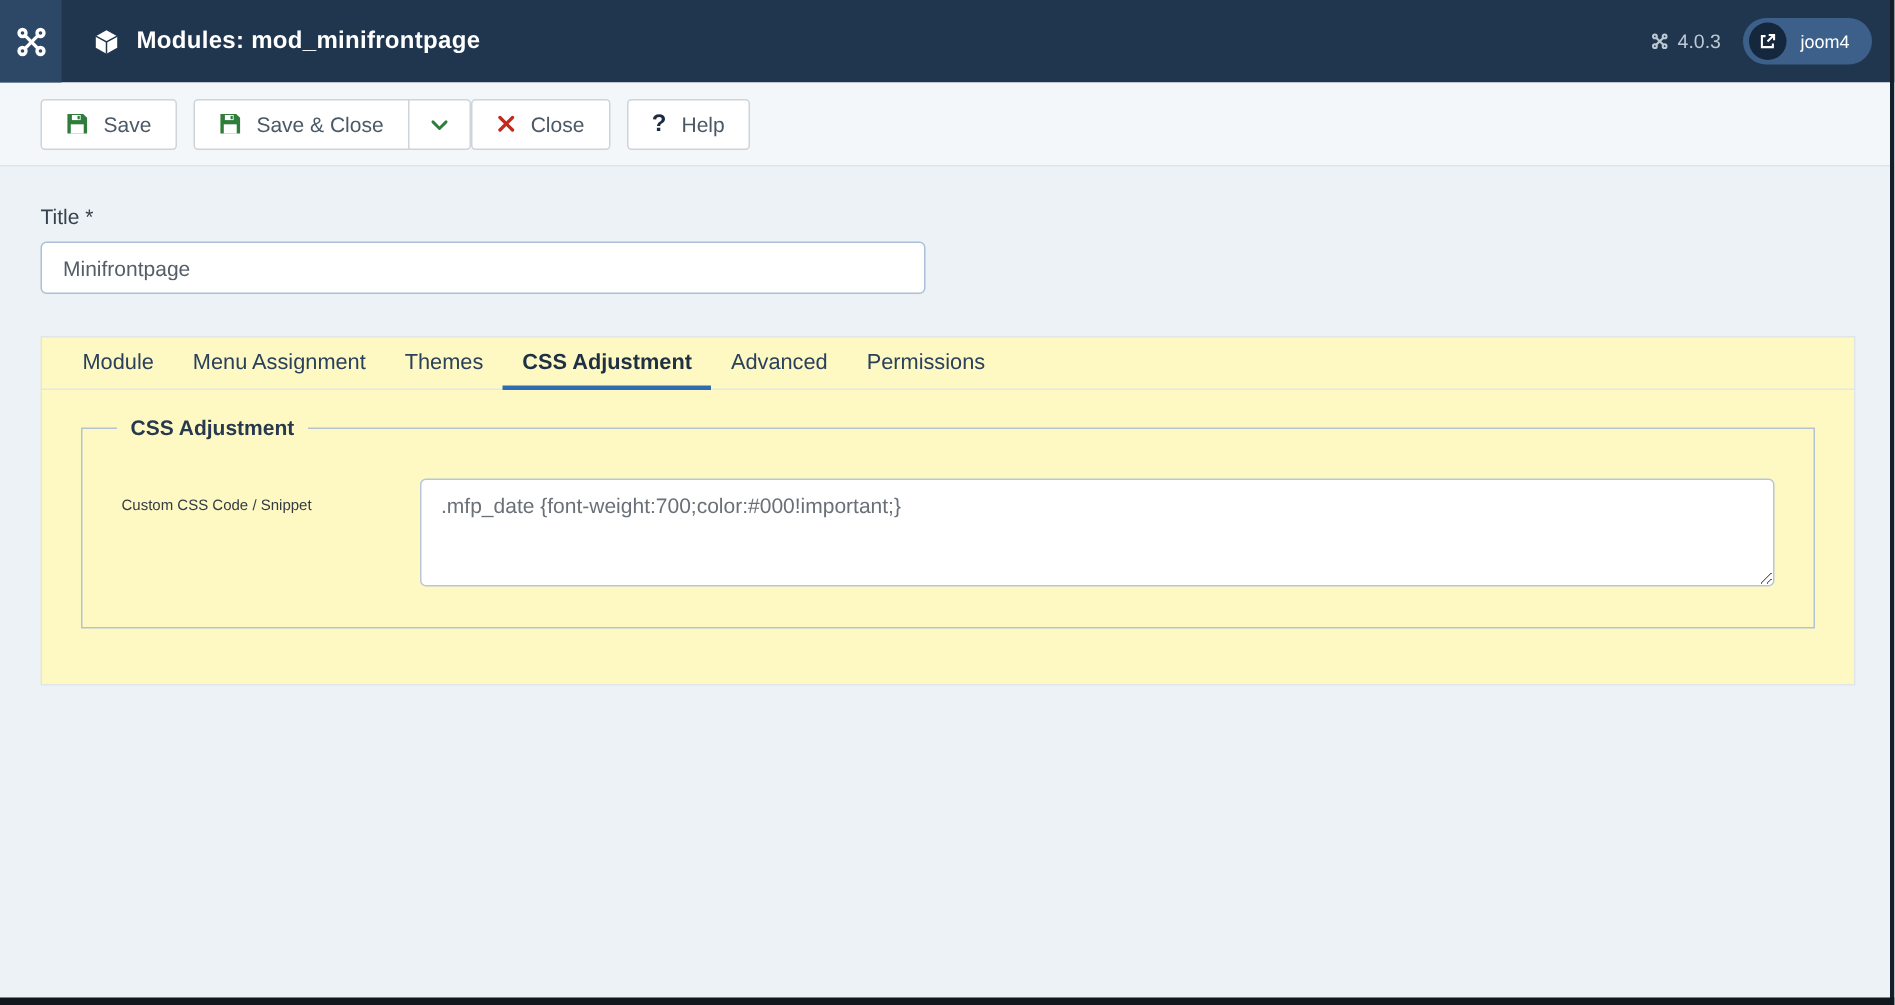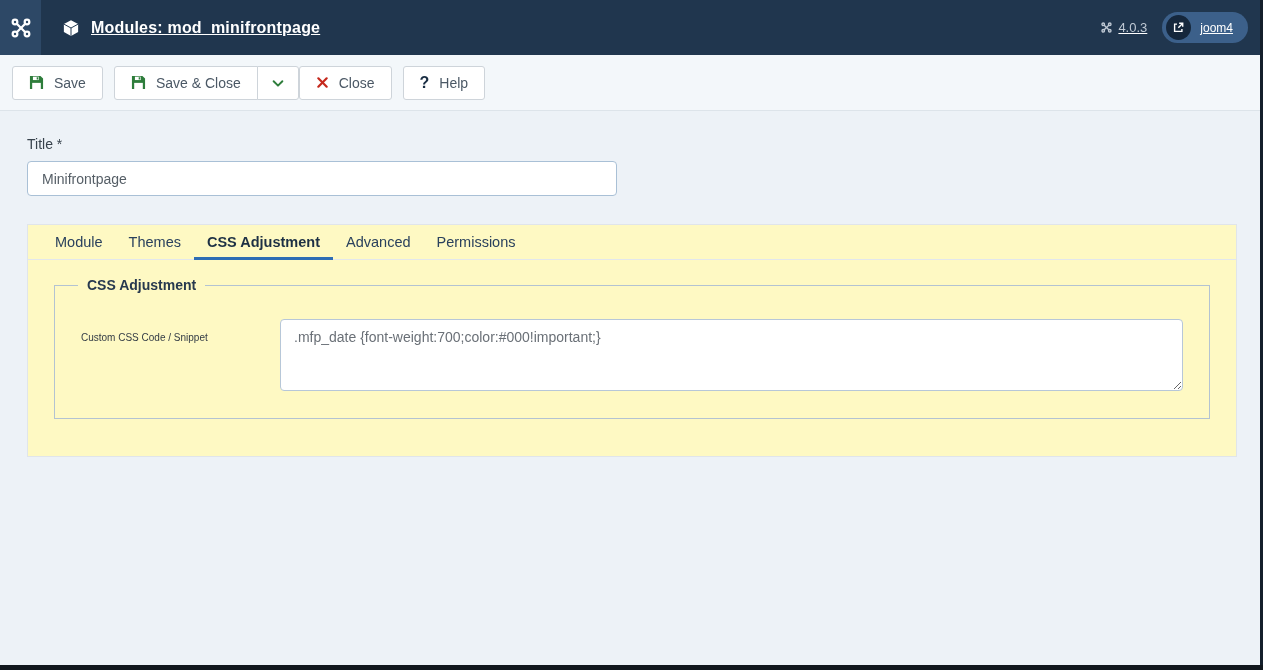--- a/index.html
+++ b/index.html
@@ -6,30 +6,30 @@
   html,body { margin:0; padding:0; }
   body {
     width:1263px; height:670px;
     background:#edf2f7;
     font-family:"Liberation Sans", sans-serif;
     position:relative; overflow:hidden;
     color:#36424d;
   }
 
   
-  .topbar { height:55px; background:#20364e; display:flex; align-items:center; color:#fff;text-decoration:underline; }
+  .topbar { height:55px; background:#20364e; display:flex; align-items:center; color:#fff; }
   .logo-tile { width:41px; height:55px; background:#2d4866; display:flex; align-items:center; justify-content:center; flex:none; }
   .topbar-title { display:flex; align-items:center; gap:11px; margin-left:21px; font-size:16px; font-weight:bold; letter-spacing:.2px; }
   .topbar-right { margin-left:auto; display:flex; align-items:center; gap:15px; padding-right:15px; }
   .version { color:#bfc9d4; font-size:13px; display:flex; align-items:center; gap:5px; }
   .site-pill { background:#3c608a; border-radius:17px; height:31px; display:inline-flex; align-items:center; gap:9px; padding:0 15px 0 4px; font-size:12px; color:#fff; cursor:pointer; }
   .pill-circle { width:25px; height:25px; border-radius:50%; background:#15273c; display:flex; align-items:center; justify-content:center; }
 
   
-  .toolbar { height:56px; background:#f3f7fa; border-bottom:1px solid #dde4ea; display:flex; align-items:center; padding:0 39px 0 12px; }
+  .toolbar { height:56px; background:#f3f7fa; border-bottom:1px solid #dde4ea; display:flex; align-items:center; padding:0 39px 0 27px; }
   .btn {
     background:#fff; border:1px solid #ced4da; border-radius:3px;
     height:34px; display:inline-flex; align-items:center; gap:10px;
     padding:0 16px; font-size:14px; color:#4b5865; cursor:pointer;
     font-family:"Liberation Sans", sans-serif;
   }
   .btn + .btn, .btn-group { margin-left:11px; }
   .btn-group { display:inline-flex; }
   .btn-group .btn { margin-left:0; }
   .btn-group .btn.main { border-top-right-radius:0; border-bottom-right-radius:0; }
@@ -184,20 +184,21 @@
 </div>
 
 <div class="content">
 
   <div class="title-label">Title *</div>
   <input class="title-input" type="text" value="Minifrontpage" style="">
 
   <div class="panel">
     <div class="tabs">
       <div class="tab">Module</div>
+      <div class="tab">Menu Assignment</div>
       <div class="tab">Themes</div>
       <div class="tab active">CSS Adjustment</div>
       <div class="tab">Advanced</div>
       <div class="tab">Permissions</div>
     </div>
 
     <fieldset class="css-fieldset">
       <legend>CSS Adjustment</legend>
       <div class="field-row">
         <div class="field-label">Custom CSS Code / Snippet</div>

